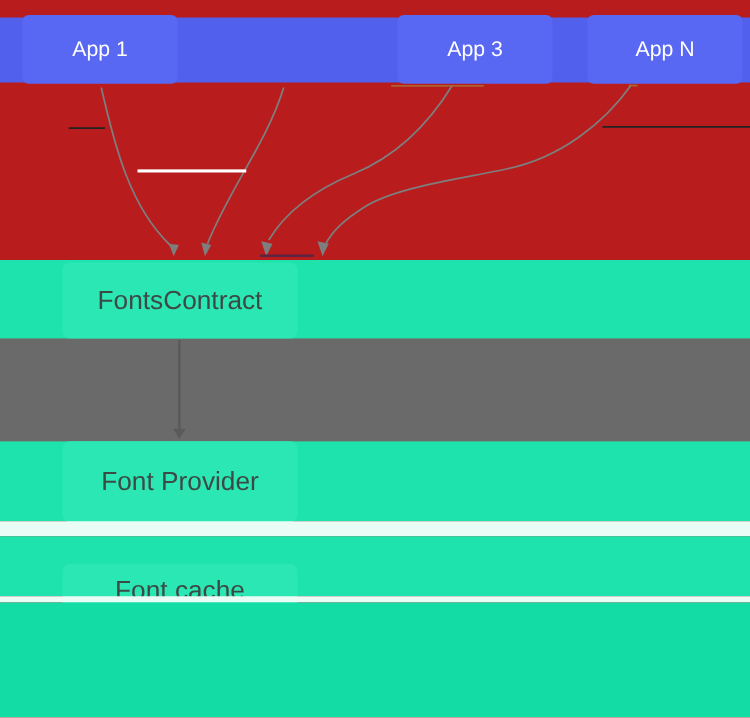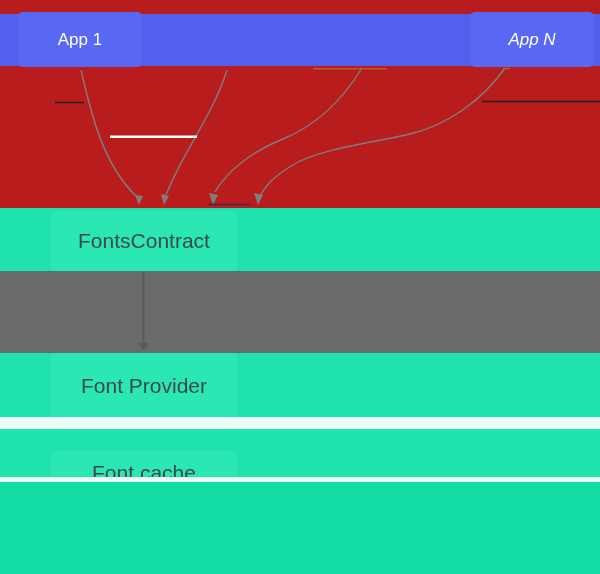--- a/index.html
+++ b/index.html
@@ -11,21 +11,21 @@
   
   #app-band{left:0;top:14px;width:600px;height:52px;background:#5161ee;}
   .app-box{
     top:12px;height:55px;border-radius:5px;background:#5968f2;
     display:flex;align-items:center;justify-content:center;
     color:#ffffff;font-size:17px;
   }
   #app-box-1{left:18px;width:124px;}
   #app-box-2{left:166px;width:124px;}
   #app-box-3{left:318px;width:124px;}
-  #app-box-4{left:470px;width:124px;font-style:italic;}
+  #app-box-4{left:470px;width:124px;}
   
   .teal-band{left:0;width:600px;background:#1fe3ac;}
   #contract-band{top:208px;height:63px;}
   #gray-band{left:0;top:271px;width:600px;height:82px;background:#6a6a6a;}
   #provider-band{top:353px;height:64px;}
   #gap-1{left:0;top:417px;width:600px;height:12px;background:#e9fcf6;}
   #cache-band{top:429px;height:48px;}
   #gap-2{left:0;top:477px;width:600px;height:5px;background:#e9fcf6;}
   #footer-band{left:0;top:482px;width:600px;height:92px;background:#13dca5;}
   .teal-box{
@@ -40,20 +40,23 @@
   #arrows-svg{left:0;top:0;width:600px;height:574px;pointer-events:none;}
 </style>
 </head>
 <body>
 
 <div id="stage">
 
   <div id="app-band" class="abs"></div>
   <div id="app-box-1" class="abs app-box">
     <span>App 1</span>
+  </div>
+  <div id="app-box-3" class="abs app-box">
+    <span>App 3</span>
   </div>
   <div id="app-box-4" class="abs app-box">
     <span>App N</span>
   </div>
 
   <div id="contract-band" class="abs teal-band"></div>
   <div id="contract-box" class="abs teal-box">
     <span>FontsContract</span>
   </div>
 

